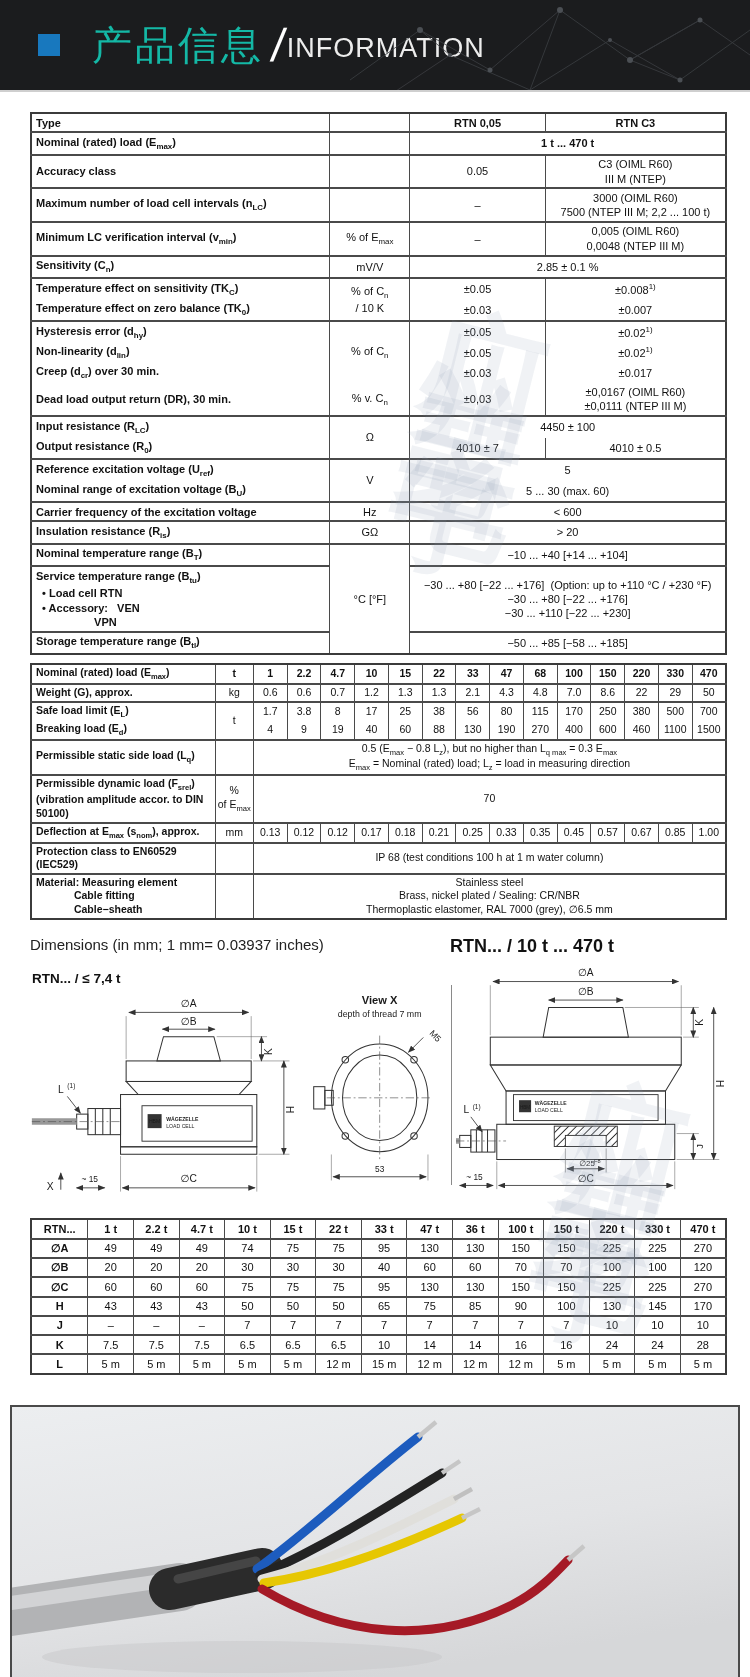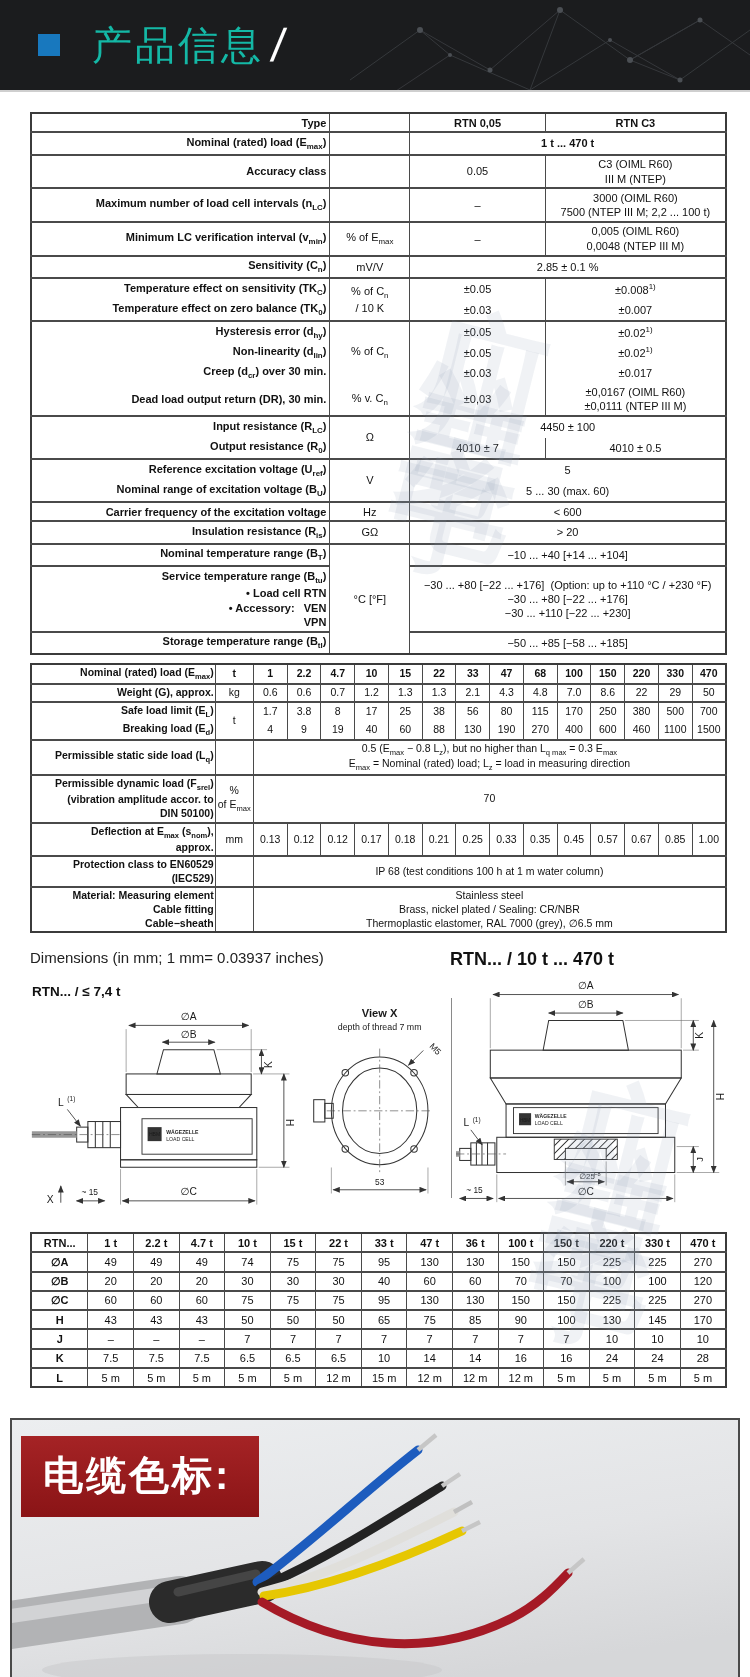--- a/index.html
+++ b/index.html
@@ -11,21 +11,21 @@
   .hdr .t-sl{color:#fff;font-size:46px;font-weight:300;margin:0 2px 0 8px;transform:skewX(-8deg);}
   .hdr .t-en{color:#ededed;font-size:27px;font-weight:400;letter-spacing:1px;margin-top:6px;}
   .hdr svg.net{position:absolute;right:0;top:0;pointer-events:none;}
   
   .content{margin-left:30px;width:697px;}
   .dtable{border-collapse:collapse;border:2px solid #3b3b3b;width:697px;table-layout:fixed;margin-top:0;}
   .dtable td{border-left:1px solid #4a4a4a;border-top:2px solid #4a4a4a;font-size:11px;text-align:center;padding:1.5px 3px;line-height:1.3;vertical-align:middle;word-wrap:break-word;}
   .dtable td:first-child{border-left:none;}
   .dtable tr:first-child td{border-top:none;}
   .dtable tr.nb td{border-top:none;}
-  .dtable td.l{text-align:right;font-weight:bold;padding-left:19px;}
+  .dtable td.l{text-align:left;font-weight:bold;padding-left:4px;}
   .dtable td.b{font-weight:bold;}
   .dtable sub{font-size:72%;}
   .dtable sup{font-size:72%;}
   .loadtable td{font-size:10.5px;padding:1px 1px;}
   .dimtable td{font-size:11px;}
   .dimtable td:first-child{font-weight:bold;}
   .dimtable tr.hd td{font-weight:bold;}
   
   .dims{margin-top:16px;}
   .dims-titles{display:flex;align-items:flex-start;}
@@ -84,20 +84,21 @@
         <circle cx="300" cy="60" r="3"></circle>
       <circle cx="370" cy="20" r="2.5"></circle>
         <circle cx="120" cy="55" r="2"></circle>
       <circle cx="280" cy="40" r="2"></circle>
         <circle cx="350" cy="80" r="2.5"></circle>
     </g>
   </svg>
   <div class="accent"></div>
   <span class="t-cn">产品信息</span>
   <span class="t-sl">/</span>
+  <span class="t-en">INFORMATION</span>
 </div>
 
 <div class="content">
 
   <table class="dtable spectable" style="margin-top:20px">
       <colgroup>
         <col style="width: 43%;">
         <col style="width: 11.5%;">
         <col style="width: 19.5%;">
         <col style="width: 26%;">
@@ -651,17 +652,16 @@
     <line x1="406" y1="30" x2="424" y2="15" stroke="#c6c6c6" stroke-width="4.5"></line>
     <path d="M248,168 C312,140 372,102 430,66" stroke="#232323" stroke-width="9" fill="none" stroke-linecap="round"></path>
     <line x1="430" y1="66" x2="448" y2="54" stroke="#c6c6c6" stroke-width="4.5"></line>
     <path d="M250,172 C316,156 382,122 442,92" stroke="#e0dfdb" stroke-width="9" fill="none" stroke-linecap="round"></path>
     <line x1="442" y1="92" x2="460" y2="82" stroke="#c0c0c0" stroke-width="4.5"></line>
     <path d="M252,176 C322,166 392,138 450,111" stroke="#e6c702" stroke-width="9" fill="none" stroke-linecap="round"></path>
     <line x1="450" y1="111" x2="468" y2="102" stroke="#c6c6c6" stroke-width="4.5"></line>
     <path d="M250,182 C330,230 420,238 500,198 C525,185 540,170 556,153" stroke="#a51a26" stroke-width="9" fill="none" stroke-linecap="round"></path>
     <line x1="556" y1="153" x2="572" y2="139" stroke="#c6c6c6" stroke-width="4.5"></line>
   </svg>
-  <div class="redlabel">电缆色标:</div>
 </div>
 
 <div class="wm wm1">广州兰瑟电子</div>
 <div class="wm wm2">广州兰瑟电子</div>
 
 </body></html>

